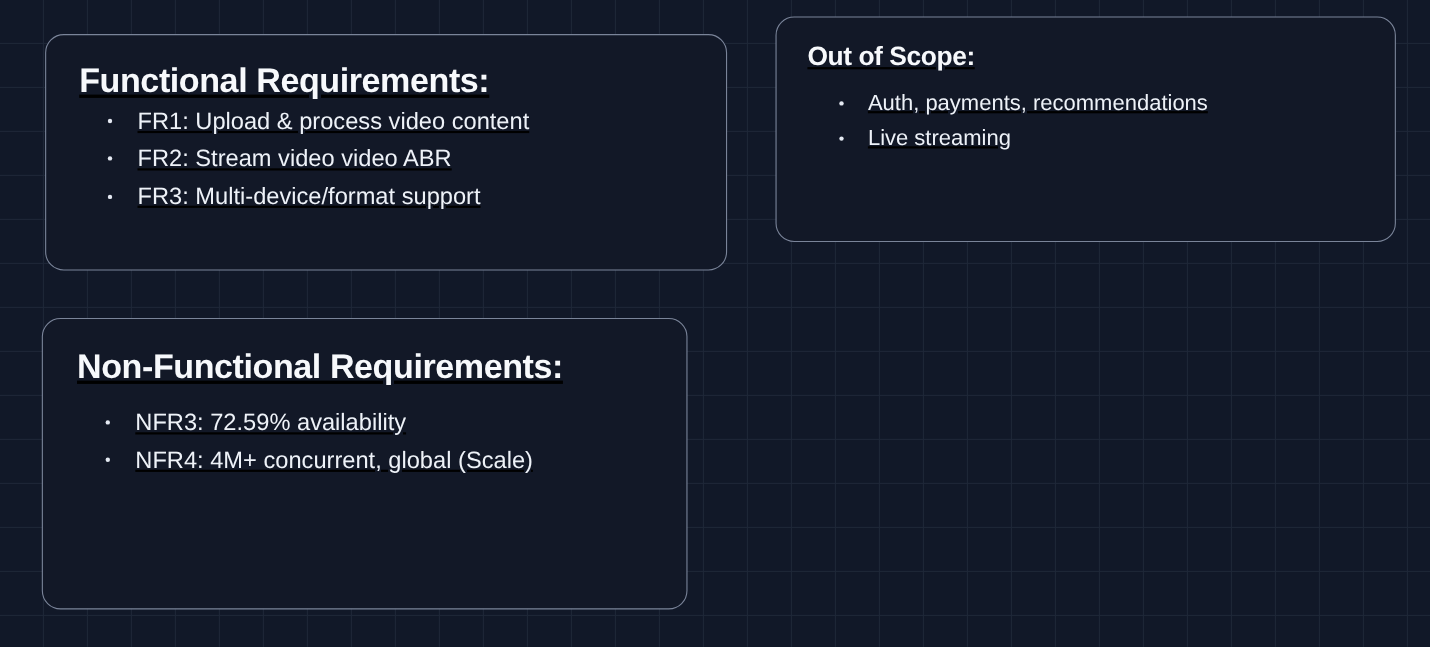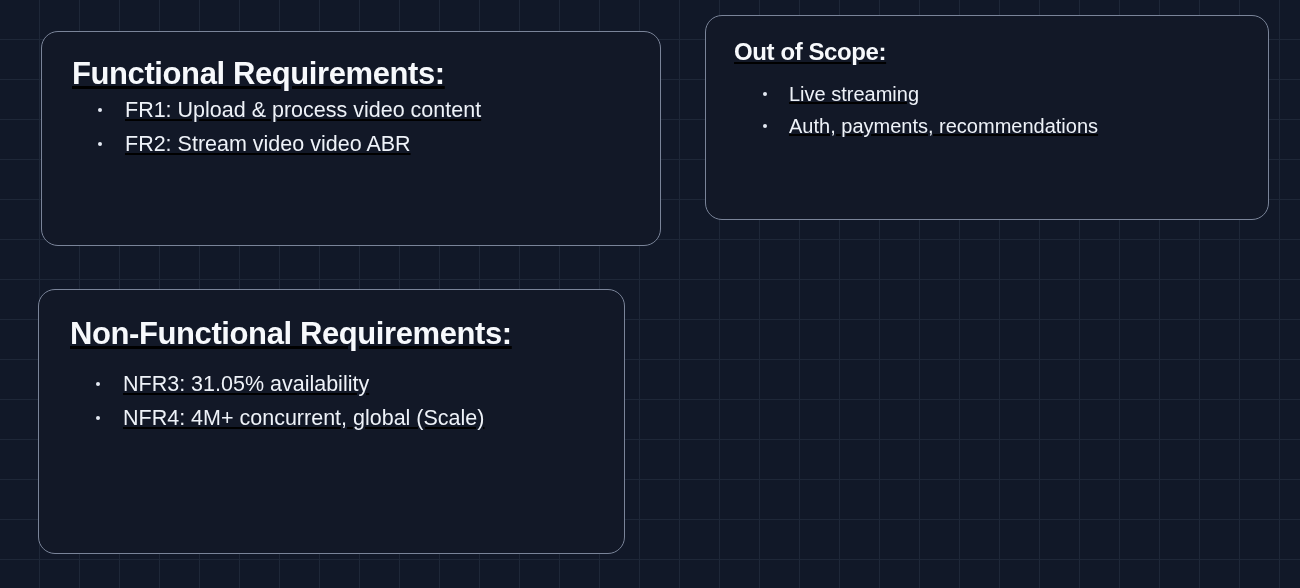--- a/index.html
+++ b/index.html
@@ -128,37 +128,38 @@
 <body>
 
 <div id="slide-canvas">
 
   <section class="card" id="card-functional">
     <div class="card-inner">
       <h2 class="card-title">Functional Requirements:</h2>
       <ul class="bullet-list">
         <li class="bullet-item">FR1: Upload &amp; process video content</li>
         <li class="bullet-item">FR2: Stream video video ABR</li>
+        <li class="bullet-item">FR3: Multi-device/format support</li>
       </ul>
     </div>
   </section>
 
   <section class="card" id="card-scope">
     <div class="card-inner">
       <h2 class="card-title">Out of Scope:</h2>
       <ul class="bullet-list">
+        <li class="bullet-item">Auth, payments, recommendations</li>
         <li class="bullet-item">Live streaming</li>
-        <li class="bullet-item">Auth, payments, recommendations</li>
       </ul>
     </div>
   </section>
 
   <section class="card" id="card-nonfunctional">
     <div class="card-inner">
       <h2 class="card-title">Non-Functional Requirements:</h2>
       <ul class="bullet-list">
-        <li class="bullet-item">NFR3: 31.05% availability</li>
+        <li class="bullet-item">NFR3: 72.59% availability</li>
         <li class="bullet-item">NFR4: 4M+ concurrent, global (Scale)</li>
       </ul>
     </div>
   </section>
 
 </div>
 
 </body></html>

